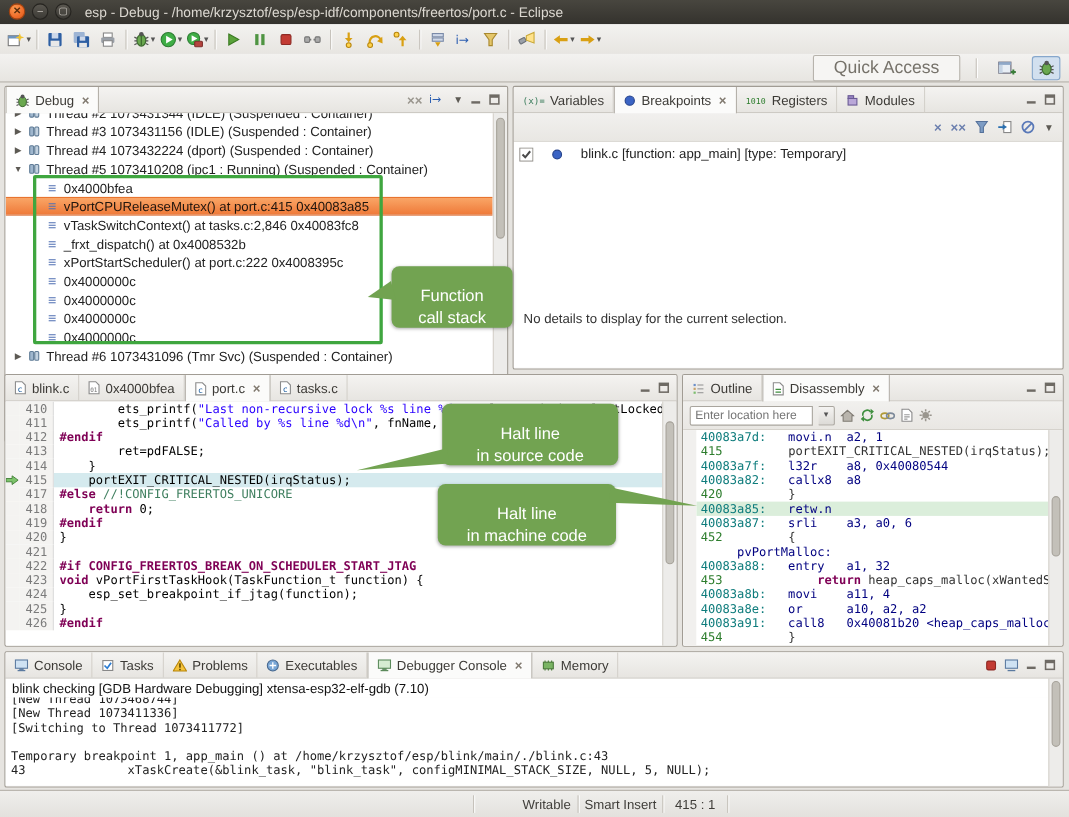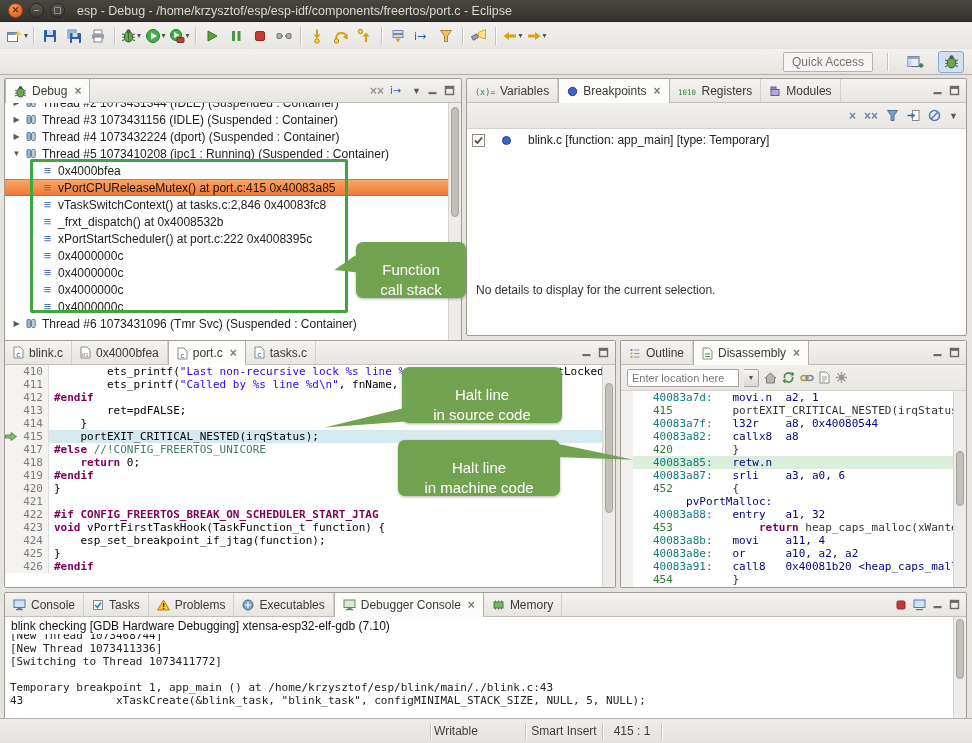--- a/index.html
+++ b/index.html
@@ -13,40 +13,40 @@
 .wbtn.minmax{background:linear-gradient(#5a5750,#3c3a35);border:1px solid #262420;color:#cfcbc4}
 .wtitle{color:#dcd8d1;font-size:12.5px;margin-left:6px;white-space:nowrap}
 
 
 .toolbar{position:absolute;left:0;right:0;background:linear-gradient(#f3f2f0,#e7e5e1)}
 .tb1{top:22px;height:27px;display:flex;align-items:center;padding:0 5px}
 .tb2{top:49px;height:26px;border-bottom:1px solid #b5b1aa;display:flex;align-items:center;justify-content:flex-end;padding:0 8px;gap:10px}
 .tbtn{height:22px;min-width:24px;display:flex;align-items:center;justify-content:center;border-radius:3px;padding:0 1px}
 .caret{font-size:8px;color:#555;margin-left:1px}
 .tsep{width:1px;height:18px;background:#c7c3bc;box-shadow:1px 0 0 #fff;margin:0 4px}
-.qa{border:1px solid #b7b3ac;background:#f6f5f3;color:#76726a;padding:2px 8px;border-radius:2px;font-size:12px}
+.qa{border:1px solid #b7b3ac;background:#f6f5f3;color:#76726a;padding:2px 18px;border-radius:2px;font-size:16px}
 .pbtn{width:26px;height:22px;display:flex;align-items:center;justify-content:center;border-radius:3px}
 .pbtn.active{background:#d2e0ef;border:1px solid #86a7cc}
 
 
 .panel{position:absolute;background:#fbfbfa;border:1px solid #a19c94;border-radius:2px;overflow:hidden}
 .tabrow{height:24px;background:linear-gradient(#f4f3f1,#e7e5e1);border-bottom:1px solid #c3bfb8;display:flex;align-items:stretch}
 .tab{display:flex;align-items:center;gap:5px;padding:0 8px;border-right:1px solid #d4d1cb;color:#3c3a36;white-space:nowrap}
 .tab.active{background:#fbfbfa;margin-bottom:-1px;border-right:1px solid #b5b1aa;border-left:1px solid #b5b1aa}
 .tclose{color:#80796f;font-size:12px;font-weight:bold;margin-left:2px}
 .tspacer{flex:1}
 .hicons{display:flex;align-items:center;gap:6px;padding-right:6px}
 .vmenu{font-size:9px;color:#5d5a54}
 .gx{font-weight:bold;color:#6b7fae;font-size:12px;line-height:12px}
 
 #debug-view{left:4px;top:78px;width:458px;height:324px}
 #right-top-view{left:466px;top:78px;width:501px;height:258px}
 #editor-view{left:4px;top:340px;width:612px;height:248px}
 #disasm-view{left:620px;top:340px;width:347px;height:248px}
-#console-view{left:4px;top:592px;width:963px;height:152px}
+#console-view{left:4px;top:592px;width:963px;height:124px}
 
 
 .tree{position:absolute;top:24px;left:0;right:13px;bottom:0;background:#fff;overflow:hidden}
 .trow{height:17px;display:flex;align-items:center;gap:4px;padding-left:6px;white-space:nowrap}
 .trow:first-child{margin-top:-9px}
 .trow .arrow{width:11px;font-size:8px;color:#5d5a54;text-align:center}
 .trow.frame{padding-left:36px}
 .ticon{display:flex}
 .ficon{color:#5272b4;font-size:13px;width:13px;text-align:center}
 .trow.sel{background:linear-gradient(#f9a566,#ef7a39);border-top:1px solid #e8742f;border-bottom:1px solid #d96426;color:#20160e}
@@ -71,21 +71,21 @@
 .tok-pl{color:#000}.tok-st{color:#2a00ff}.tok-pp{color:#7f0055;font-weight:bold}
 .tok-cm{color:#3f7f5f}.tok-kw{color:#7f0055;font-weight:bold}
 .tok-a{color:#0e7c7c}.tok-o{color:#000080}.tok-n{color:#2d7d2d}.tok-s{color:#333}
 .tok-lb{color:#000080;font-weight:normal}
 
 
 .dtoolbar{height:26px;background:linear-gradient(#f1f0ee,#e9e7e3);border-bottom:1px solid #d5d2cc;display:flex;align-items:center;gap:5px;padding:0 6px}
 .loc-input{width:112px;height:18px;border:1px solid #a9a59e;font:11px "Liberation Sans",sans-serif;padding:0 4px;color:#555;background:#fff;border-radius:2px 0 0 2px}
 .loc-dd{width:15px;height:18px;border:1px solid #a9a59e;border-left:none;background:linear-gradient(#f5f4f2,#dcdad6);font-size:7px;display:flex;align-items:center;justify-content:center;color:#555;border-radius:0 2px 2px 0}
 .asm{position:absolute;top:50px;left:0;right:13px;bottom:0;background:#fff;font:11px/13px "DejaVu Sans Mono",monospace;border-left:12px solid #f1f0ee;overflow:hidden}
-.aline{white-space:pre;padding-left:20px;height:13px}
+.aline{white-space:pre;padding-left:4px;height:13px}
 .aline.hl{background:#dbeedb}
 
 
 .cons-header{position:absolute;top:24px;left:0;right:13px;height:17px;background:#fff;padding:2px 6px;color:#111;white-space:nowrap}
 .cons{position:absolute;top:41px;left:0;right:13px;bottom:1px;background:#fff;font:11px/13px "DejaVu Sans Mono",monospace;padding-left:5px;overflow:hidden}
 .kline{white-space:pre;height:13px}
 .kline:first-child{margin-top:-5px}
 
 
 .statusbar{position:absolute;left:0;right:0;bottom:0;height:25px;background:linear-gradient(#efeeec,#e3e1dd);border-top:1px solid #b5b1aa;color:#3f3d39}
@@ -839,21 +839,21 @@
       <div class="kline">Temporary breakpoint 1, app_main () at /home/krzysztof/esp/blink/main/./blink.c:43</div>
       <div class="kline">43              xTaskCreate(&amp;blink_task, "blink_task", configMINIMAL_STACK_SIZE, NULL, 5, NULL);</div>
     </div>
   <div class="vscroll">
       <div class="vthumb" style="top:2px;height:60px"></div>
     </div>
 </div>
 
 <div class="statusbar">
   <span class="sb-sep" style="left:430px"></span>
-  <span class="sb-label" style="left:410px;width:92px">Writable</span>
+  <span class="sb-label" style="left:451px;width:92px">Writable</span>
   <span class="sb-sep" style="left:525px"></span>
   <span class="sb-label" style="left:527px;width:74px">Smart Insert</span>
   <span class="sb-sep" style="left:602px"></span>
   <span class="sb-label" style="left:604px;width:56px">415 : 1</span>
   <span class="sb-sep" style="left:661px"></span>
 </div>
 
 <div id="stack-box"></div>
 <div class="callout" id="co-stack">
   <div>Function</div>

